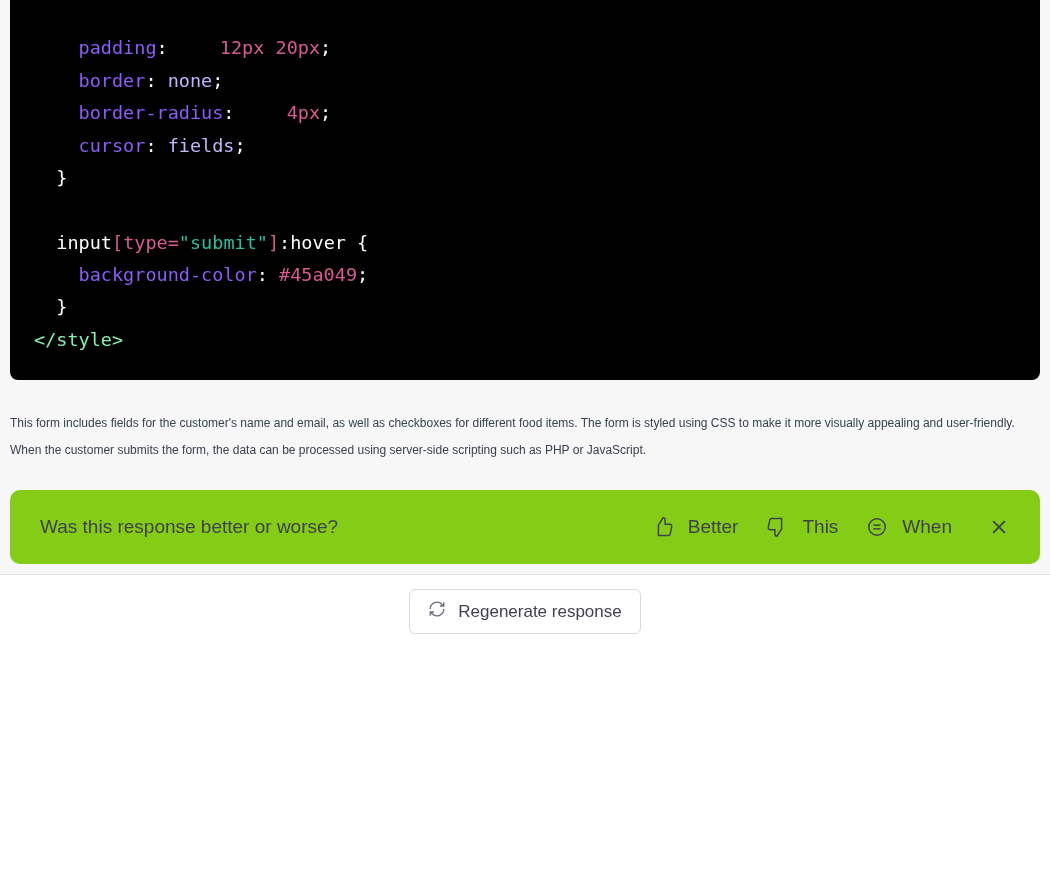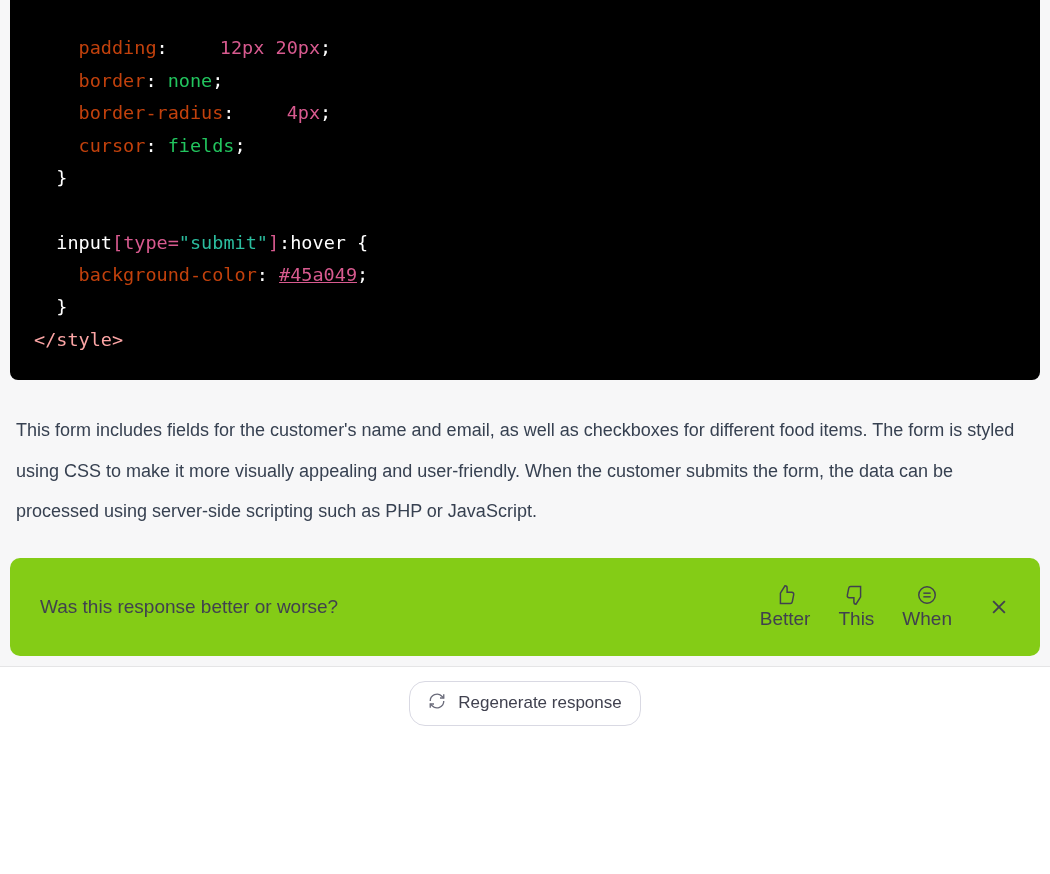--- a/index.html
+++ b/index.html
@@ -19,79 +19,77 @@
     background: #000000;
     border-radius: 0 0 8px 8px;
     padding: 0 24px 24px 24px;
     font-family: ui-monospace, "SF Mono", Menlo, Consolas, monospace;
     font-size: 18.5px;
     line-height: 1.75;
     color: #ffffff;
     white-space: pre;
     overflow: hidden;
   }
-  .tok-prop  { color: #c2410c; }
+  .tok-prop  { color: #8b5cf6; }
   .tok-punc  { color: #ffffff; }
-  .tok-val   { color: #22c55e; }
+  .tok-val   { color: #c4b5fd; }
   .tok-num   { color: #d85a8f; margin-left: 41px; }
   .tok-sel   { color: #ffffff; }
   .tok-attr  { color: #d85a8f; }
   .tok-str   { color: #2bbd9e; }
-  .tok-hex   { color: #d85a8f; text-decoration: underline; }
-  .tok-tag   { color: #fca5a5; }
+  .tok-hex   { color: #d85a8f; }
+  .tok-tag   { color: #86efac; }
 
   .explain {
     padding: 30px 0 8px 0;
-    font-size: 18px;
+    font-size: 12px;
     line-height: 2.25;
     color: #374151;
-    margin-left: 6px;
   }
 
   .feedback-bar {
     background: #84cc16;
     border-radius: 10px;
     margin-top: 18px;
     padding: 26px 30px;
     display: flex;
     align-items: center;
     gap: 28px;
     color: #40414f;
     font-size: 19px;
     justify-content: flex-end;
   }
   .feedback-bar .prompt { flex: 0 0 auto; margin-right: auto; color:#40414f;}
   .fb-btn {
     display: inline-flex;
     align-items: center;
-    gap: 2px;
+    gap: 14px;
     color: #40414f;
     background: transparent;
     border: none;
     font-size: 19px;
     cursor: pointer;
-    flex-direction: column;
   }
   .fb-ico { display:inline-flex; width:22px; height:22px; align-items:center; justify-content:center; }
   .fb-ico svg { width:22px; height:22px; stroke:#40414f; fill:none; stroke-width:1.6; }
   .fb-close { margin-left: 8px; }
   .fb-close svg { width:20px; height:20px; stroke:#40414f; stroke-width:2.2; }
 
   .bottom-area {
     background:#ffffff;
     padding: 14px 0 40px 0;
     display:flex;
     justify-content:center;
   }
   .regen-btn {
     display:inline-flex;
     align-items:center;
     gap:12px;
     border:1px solid #d9d9e3;
-    border-radius:16px;
+    border-radius:6px;
     background:#ffffff;
     padding:10px 18px;
     font-size:17px;
     color:#40414f;
     cursor:pointer;
   }
   .regen-btn svg { width:18px; height:18px; stroke:#6b6c7b; fill:none; stroke-width:1.8; }
 </style>
 </head>
 <body>

